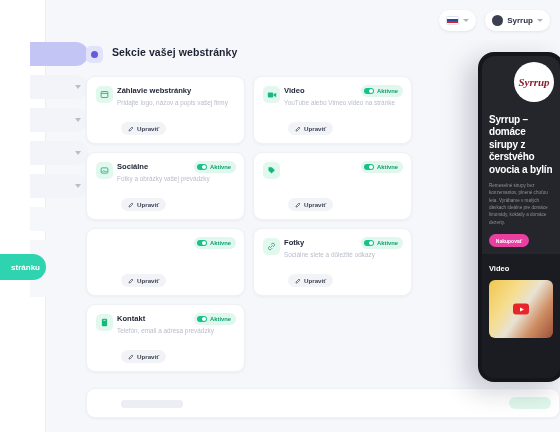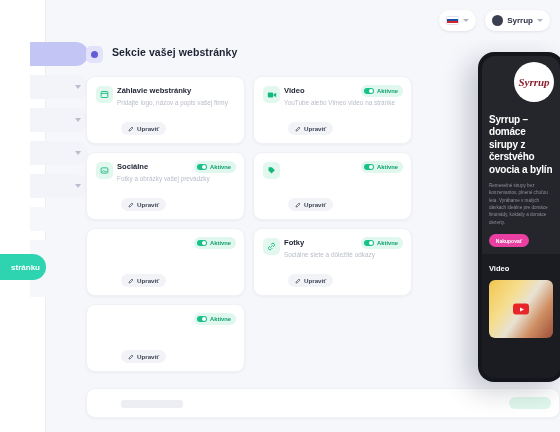--- a/index.html
+++ b/index.html
@@ -329,20 +329,32 @@
         </div>
         <div class="btn-edit">
           <svg width="6" height="6" viewBox="0 0 24 24" fill="none" stroke="#3c4254" stroke-width="2.6">
               <path d="M4 20h4L20 8l-4-4L4 16z"></path>
             </svg>
           <span>Upraviť</span>
         </div>
       </div>
 
       <div class="card">
+        <div class="card-top">
+          <span class="c-ico">
+            <svg width="9" height="9" viewBox="0 0 24 24" fill="#15b97f">
+                <rect x="5" y="2" width="14" height="20" rx="3"></rect>
+                <rect x="9" y="5" width="6" height="2" fill="#e2f8ef"></rect>
+              </svg>
+          </span>
+          <div class="c-body">
+            <div class="c-title">Kontakt</div>
+            <div class="c-desc">Telefón, email a adresa prevádzky</div>
+          </div>
+        </div>
         <div class="pill-active">
           <i class="toggle"></i>
           <span>Aktívne</span>
         </div>
         <div class="btn-edit">
           <svg width="6" height="6" viewBox="0 0 24 24" fill="none" stroke="#3c4254" stroke-width="2.6">
               <path d="M4 20h4L20 8l-4-4L4 16z"></path>
             </svg>
           <span>Upraviť</span>
         </div>

